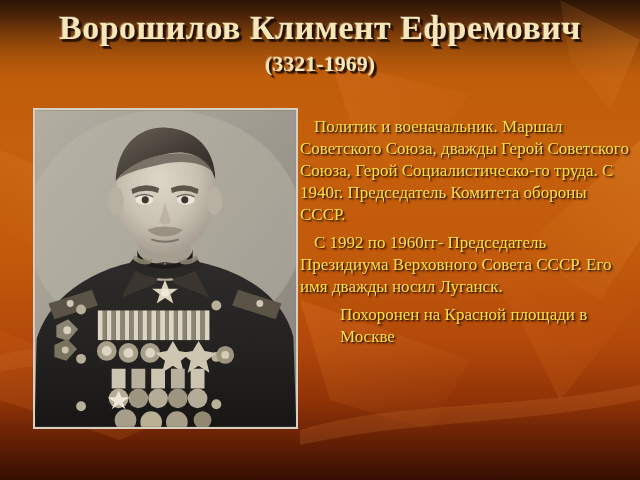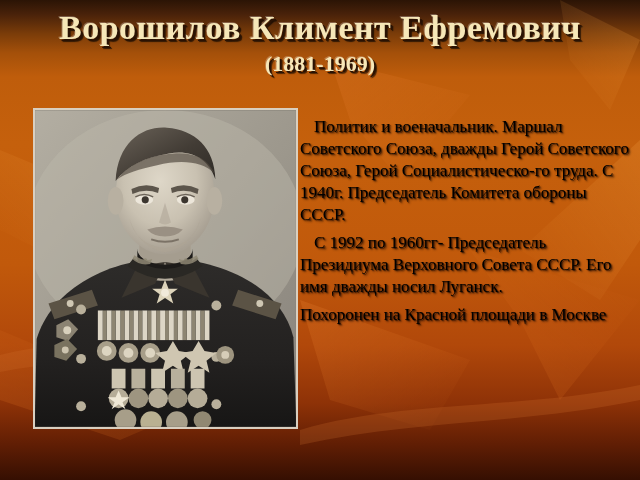--- a/index.html
+++ b/index.html
@@ -93,30 +93,30 @@
   }
   .photo-frame svg { display:block; width:100%; height:100%; }
 
   
   .body-text {
     position: absolute;
     left: 300px;
     top: 116px;
     width: 330px;
     z-index: 5;
-    color: #000000;
+    color: #fde047;
     font-size: 17px;
     line-height: 22px;
     text-shadow: 1px 1px 1px rgba(40,14,2,.85), 2px 2px 2px rgba(0,0,0,.45);
   }
   .body-text p {
     margin: 0 0 6px 0;
     text-indent: 14px;
   }
-  .body-text p.no-indent { text-indent: 0; }
+  .body-text p.no-indent { text-indent: 0; margin-left: 40px; }
 </style>
 </head>
 <body>
 
 <div id="slide">
 
   <div class="bg-base"></div>
 
   <div class="bg-deco">
     <svg viewBox="0 0 640 480" preserveAspectRatio="none">
@@ -141,21 +141,21 @@
       <polygon points="0,150 120,200 60,260 0,230" fill="url(#rib2)"></polygon>
       <polygon points="0,330 190,410 120,440 0,400" fill="url(#rib3)"></polygon>
       <polygon points="560,0 640,40 610,110 570,60" fill="url(#rib2)"></polygon>
       <path d="M300,430 C400,400 520,410 640,385 L640,400 C520,425 410,420 300,445 Z" fill="#e6853a" opacity=".35"></path>
       <path d="M0,355 C80,335 170,345 240,330 L250,345 C175,362 85,355 0,372 Z" fill="#e6853a" opacity=".3"></path>
     </svg>
   </div>
 
   <div class="header">
     <div class="title">Ворошилов Климент Ефремович</div>
-    <div class="subtitle">(1881-1969)</div>
+    <div class="subtitle">(3321-1969)</div>
   </div>
 
   <div class="photo-frame">
     <svg viewBox="0 0 265 321" preserveAspectRatio="xMidYMid slice" role="img">
       <defs>
         <linearGradient id="bgp" x1="0" y1="0" x2="1" y2="1">
           <stop offset="0%" stop-color="#b3aea2"></stop>
           <stop offset="55%" stop-color="#9c978c"></stop>
           <stop offset="100%" stop-color="#86817a"></stop>
         </linearGradient>

